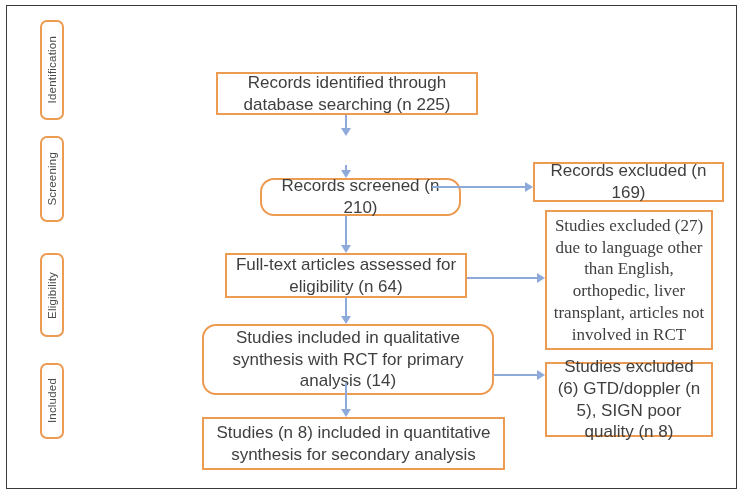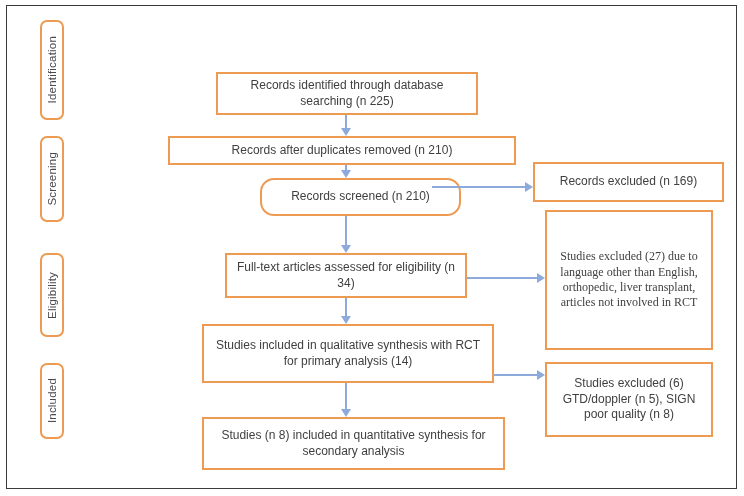--- a/index.html
+++ b/index.html
@@ -56,21 +56,21 @@
     position: absolute;
     box-sizing: border-box;
     border: 2px solid #ED9A52;
     background: #ffffff;
     display: flex;
     align-items: center;
     justify-content: center;
     text-align: center;
     padding: 2px 6px;
     color: #3f3f3f;
-    font-size: 12px;
+    font-size: 17px;
     line-height: 1.28;
     font-family: "Liberation Sans", sans-serif;
   }
   .flow-box.small-pad { padding: 1px 4px; }
 
   
   .conn-v {
     position: absolute;
     width: 2px;
     background: #8EAADB;
@@ -121,33 +121,30 @@
   </div>
 
   <div class="stage-tab" style="left:40px; top:363px; width:24px; height:76px;">
     <span class="stage-label">Included</span>
   </div>
 
   <div class="flow-box" style="left:216px; top:72px; width:262px; height:43px;">
     <span>Records identified through database searching (n 225)</span>
   </div>
 
-  <div class="flow-box small-pad" style="left:168px; top:136px; width:348px; height:29px;">
-    <span>Records after duplicates removed (n 210)</span>
-  </div>
 
   <div class="flow-box" style="left:260px; top:178px; width:201px; height:38px;border-radius:14px;">
     <span>Records screened (n 210)</span>
   </div>
 
   <div class="flow-box" style="left:225px; top:253px; width:242px; height:45px;">
-    <span>Full-text articles assessed for eligibility (n 34)</span>
+    <span>Full-text articles assessed for eligibility (n 64)</span>
   </div>
 
-  <div class="flow-box" style="left:202px; top:324px; width:292px; height:59px;">
+  <div class="flow-box" style="left:202px; top:324px; width:292px; height:71px;border-radius:14px;">
     <span>Studies included in qualitative synthesis with RCT for primary analysis (14)</span>
   </div>
 
   <div class="flow-box" style="left:202px; top:417px; width:303px; height:53px;align-items:center;">
     <span>Studies (n 8) included in quantitative synthesis for secondary analysis</span>
   </div>
 
   <div class="flow-box" style="left:533px; top:162px; width:191px; height:40px;">
     <span>Records excluded (n 169)</span>
   </div>

